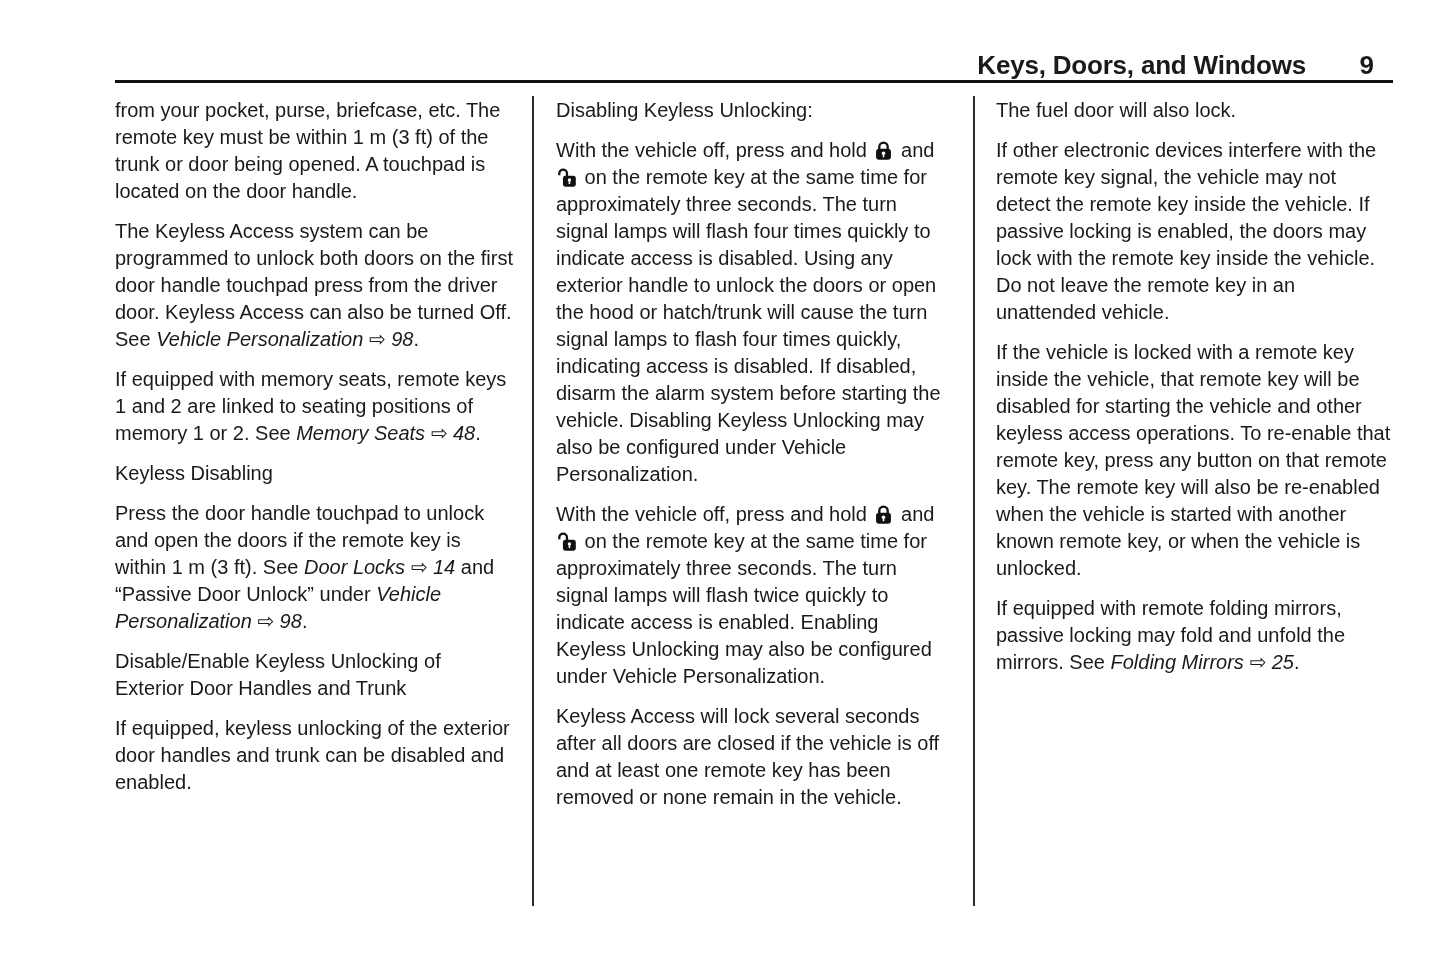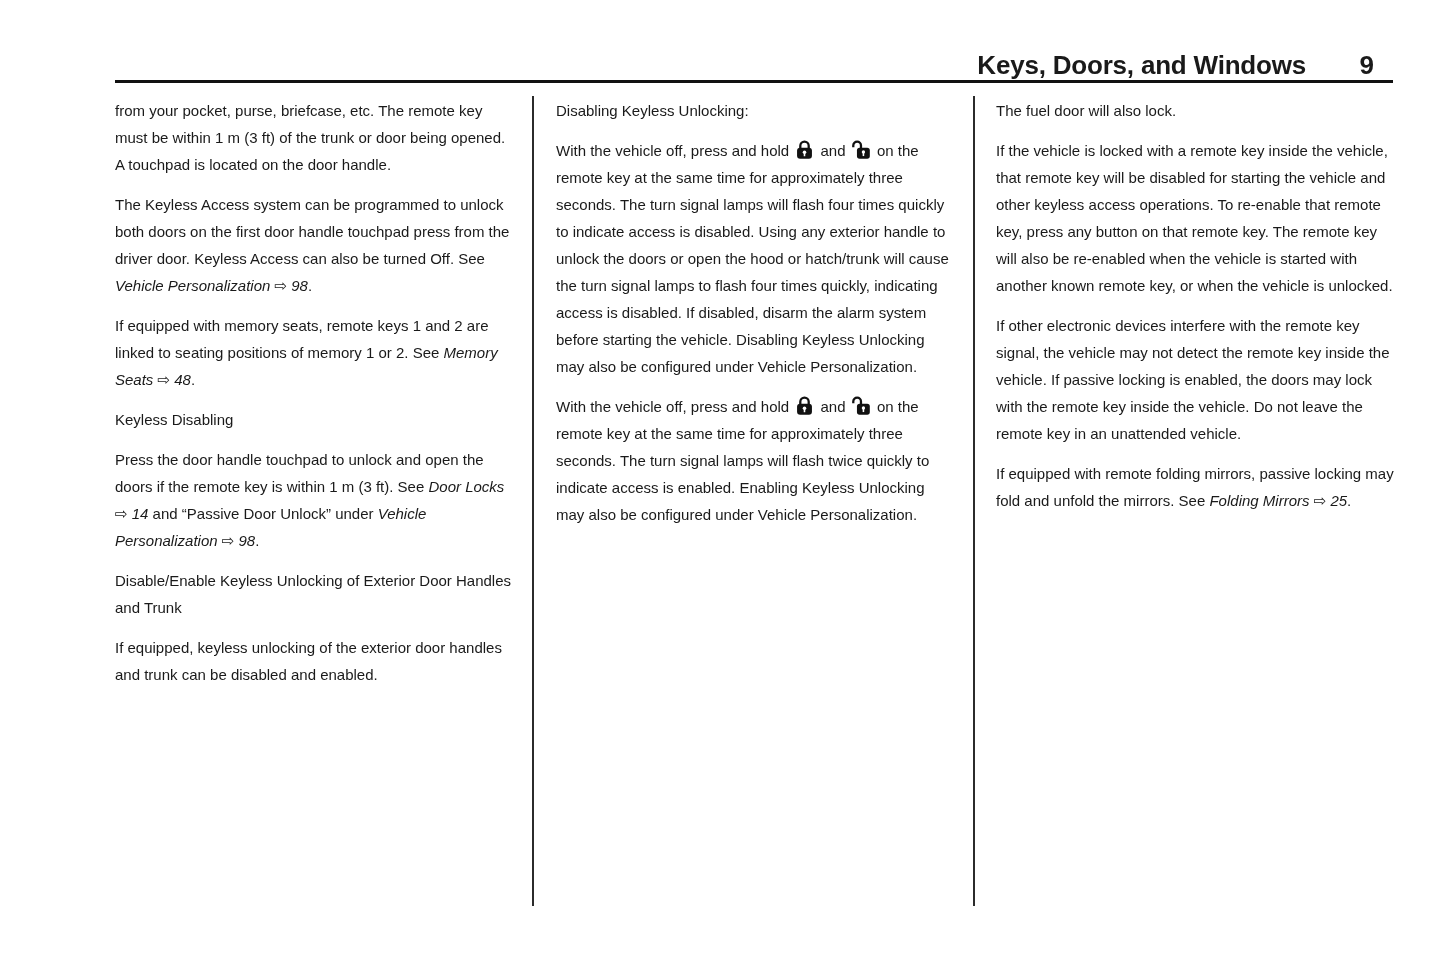--- a/index.html
+++ b/index.html
@@ -42,21 +42,21 @@
     height: 810px;
     width: 2px;
     background: #2b2b2b;
   }
   .vsep-1 { left: 532px; }
   .vsep-2 { left: 973px; }
   .col {
     position: absolute;
     top: 97px;
     width: 398px;
-    font-size: 15px;
+    font-size: 20px;
     line-height: 27px;
     text-align: left;
   }
   .col-1 { left: 115px; }
   .col-2 { left: 556px; }
   .col-3 { left: 996px; }
   .para { margin: 0 0 13px 0; }
   .heading { margin: 0 0 13px 0; font-weight: 400; }
   .italic { font-style: italic; text-align: right; }
   .inline-icon {
@@ -102,21 +102,22 @@
     <path d="M7.2 12V7.8a4.8 4.8 0 0 1 9.6 0V12" fill="none" stroke="#111111" stroke-width="2.6"></path>
     <rect x="3.5" y="10" width="17" height="12.5" rx="3.5" fill="#111111"></rect>
     <circle cx="12" cy="15" r="2" fill="#ffffff"></circle>
     <rect x="11.1" y="15.5" width="1.8" height="4.2" fill="#ffffff"></rect>
   </svg><span> and </span><svg class="inline-icon" viewBox="0 0 24 24" aria-hidden="true">
     <path d="M2.6 9.5V7.4a4.4 4.4 0 0 1 8.8 0V11" fill="none" stroke="#111111" stroke-width="2.6"></path>
     <rect x="6.8" y="10" width="14.7" height="12.5" rx="3" fill="#111111"></rect>
     <circle cx="14.2" cy="14.8" r="1.9" fill="#ffffff"></circle>
     <rect x="13.3" y="15.3" width="1.8" height="4.2" fill="#ffffff"></rect>
   </svg><span> on the remote key at the same time for approximately three seconds. The turn signal lamps will flash twice quickly to indicate access is enabled. Enabling Keyless Unlocking may also be configured under Vehicle Personalization.</span></div>
+      <div class="para"><span>Keyless Access will lock several seconds after all doors are closed if the vehicle is off and at least one remote key has been removed or none remain in the vehicle.</span></div>
     </div>
   <div class="vsep vsep-2"></div>
   <div class="col col-3">
       <div class="para"><span>The fuel door will also lock.</span></div>
+      <div class="para"><span>If other electronic devices interfere with the remote key signal, the vehicle may not detect the remote key inside the vehicle. If passive locking is enabled, the doors may lock with the remote key inside the vehicle. Do not leave the remote key in an unattended vehicle.</span></div>
       <div class="para"><span>If the vehicle is locked with a remote key inside the vehicle, that remote key will be disabled for starting the vehicle and other keyless access operations. To re-enable that remote key, press any button on that remote key. The remote key will also be re-enabled when the vehicle is started with another known remote key, or when the vehicle is unlocked.</span></div>
-      <div class="para"><span>If other electronic devices interfere with the remote key signal, the vehicle may not detect the remote key inside the vehicle. If passive locking is enabled, the doors may lock with the remote key inside the vehicle. Do not leave the remote key in an unattended vehicle.</span></div>
       <div class="para"><span>If equipped with remote folding mirrors, passive locking may fold and unfold the mirrors. See </span><span class="italic">Folding Mirrors ⇨ 25</span><span>.</span></div>
     </div>
 </div>
 
 </body></html>

